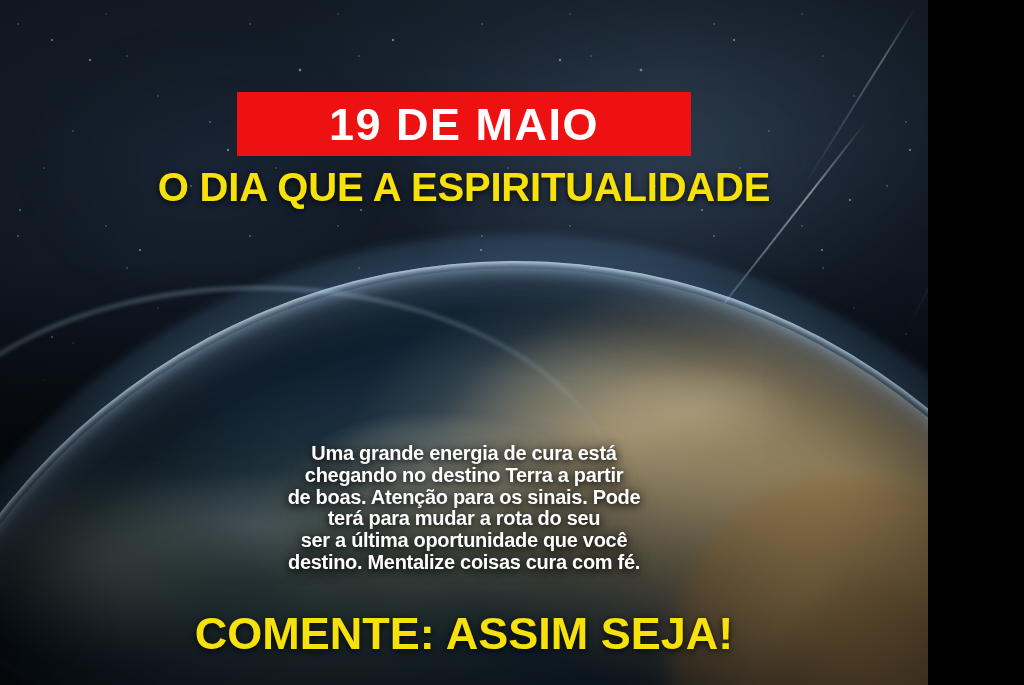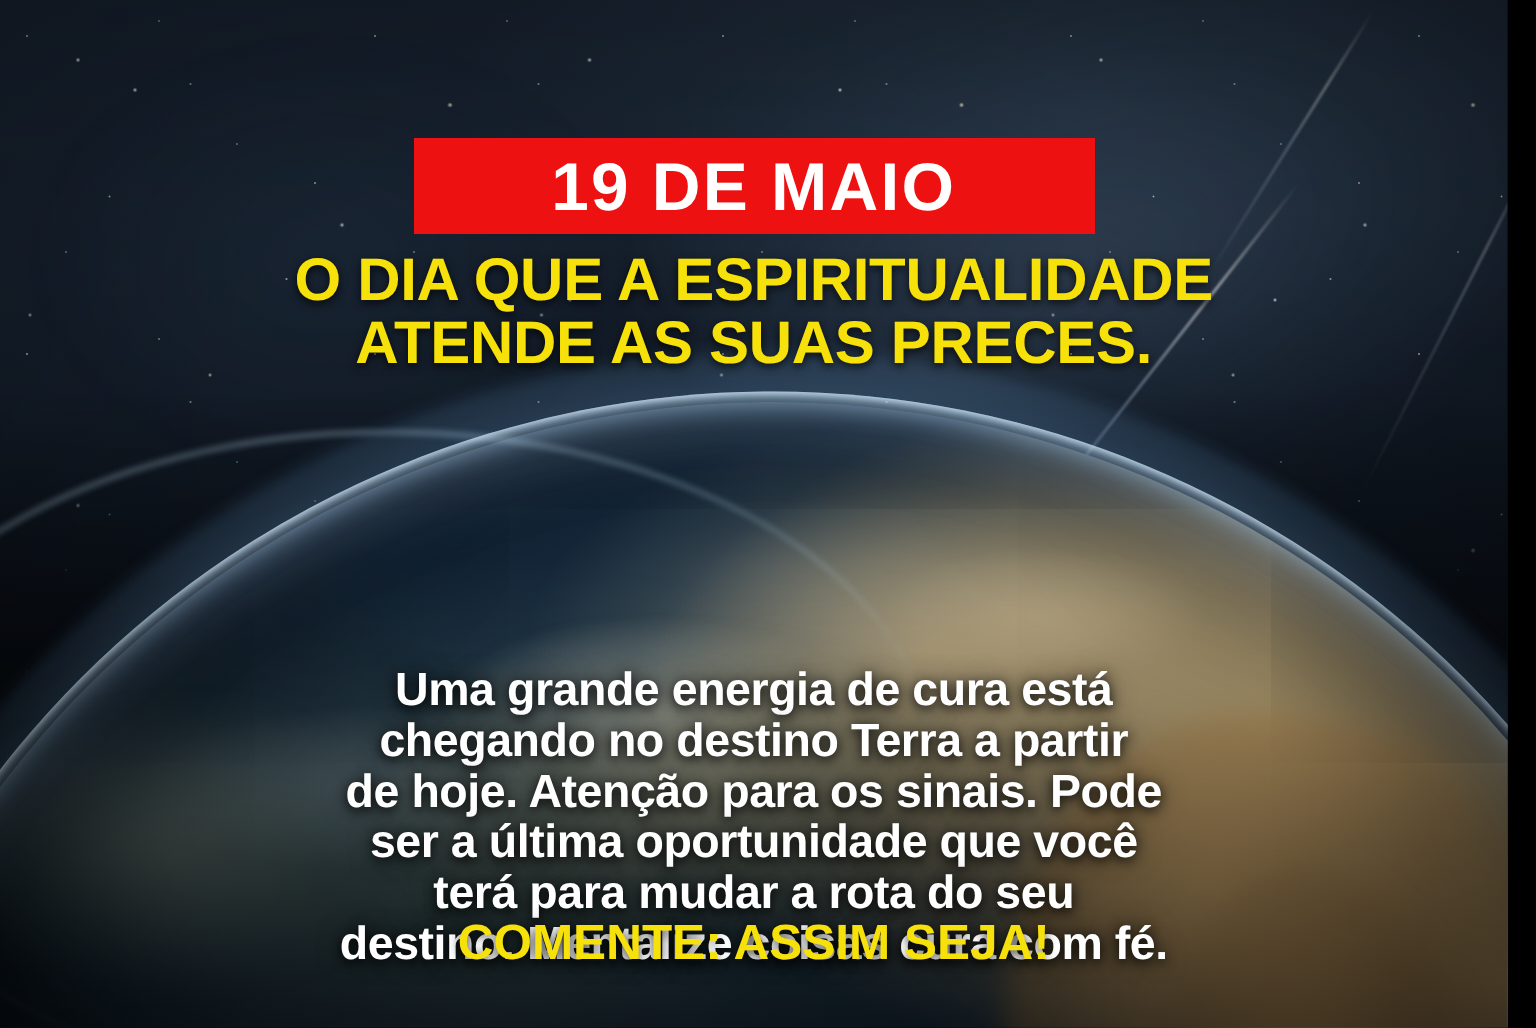--- a/index.html
+++ b/index.html
@@ -7,21 +7,21 @@
     margin: 0;
     padding: 0;
     background: #000;
   }
   body {
     font-family: "Liberation Sans", sans-serif;
   }
 
   #poster {
     position: relative;
-    width: 1005px;
+    width: 928px;
     height: 685px;
     overflow: hidden;
     background: #0d141c;
     user-select: none;
   }
 
   
   .space-base {
     position: absolute;
     inset: 0;
@@ -276,36 +276,36 @@
     padding: 0 55px;
   }
   .headline .ln { display: block; white-space: nowrap; }
 
   .body-copy {
     position: absolute;
     left: 0;
     right: 0;
     top: 443px;
     color: #ffffff;
-    font-size: 31px;
+    font-size: 20px;
     font-weight: 700;
     line-height: 1.09;
     letter-spacing: -0.3px;
     text-shadow: 0 2px 7px rgba(0,0,0,0.85), 0 0 16px rgba(0,0,0,0.6);
     padding: 0 50px;
   }
   .body-copy .ln { display: block; white-space: nowrap; }
 
   .cta {
     position: absolute;
     left: 0;
     right: 0;
     top: 611px;
     color: #f7e10b;
-    font-size: 33px;
+    font-size: 45px;
     font-weight: 700;
     letter-spacing: 0px;
     line-height: 1;
     text-shadow: 0 2px 7px rgba(0,0,0,0.85);
     white-space: nowrap;
   }
 </style>
 </head>
 <body>
 
@@ -340,28 +340,27 @@
   <div class="vignette"></div>
 
   <div class="content">
 
     <div class="date-banner">
       <span class="date-banner-text">19 DE MAIO</span>
     </div>
 
     <div class="headline">
       <span class="ln">O DIA QUE A ESPIRITUALIDADE</span>
-      <span class="ln">ATENDE AS SUAS PRECES.</span>
     </div>
 
     <div class="body-copy">
       <span class="ln">Uma grande energia de cura está</span>
       <span class="ln">chegando no destino Terra a partir</span>
-      <span class="ln">de hoje. Atenção para os sinais. Pode</span>
+      <span class="ln">de boas. Atenção para os sinais. Pode</span>
+      <span class="ln">terá para mudar a rota do seu</span>
       <span class="ln">ser a última oportunidade que você</span>
-      <span class="ln">terá para mudar a rota do seu</span>
       <span class="ln">destino. Mentalize coisas cura com fé.</span>
     </div>
 
     <div class="cta">COMENTE: ASSIM SEJA!</div>
 
   </div>
 </div>
 
 </body></html>

